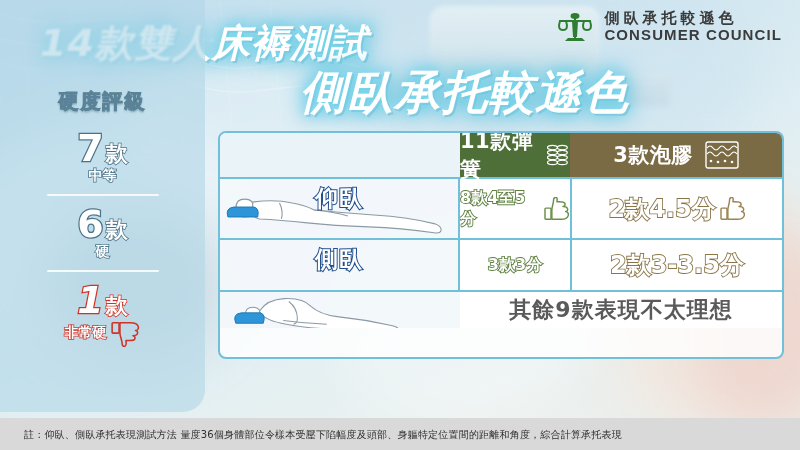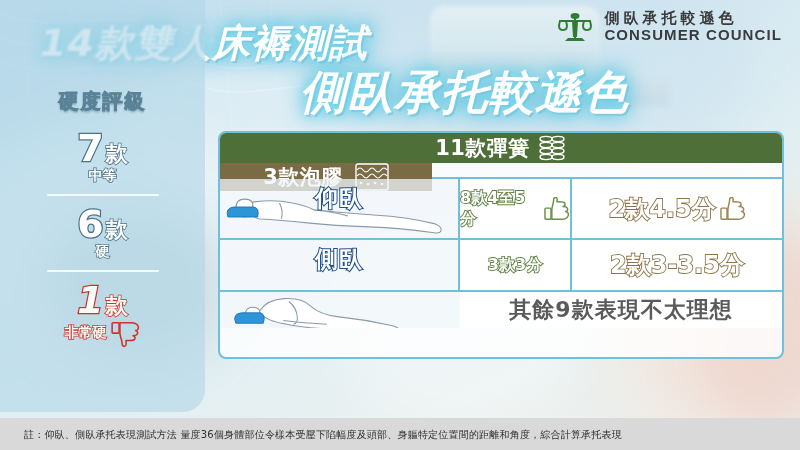--- a/index.html
+++ b/index.html
@@ -104,21 +104,21 @@
   .grade-row-red { display:flex; align-items:center; justify-content:center; gap:4px; }
   .thumb-down-red { width:30px; height:26px; }
 
   
   .table {
     position:absolute; left:218px; top:131px; width:566px; height:228px;
     border:2px solid #6fc0d8; border-radius:8px; overflow:hidden;
     background:rgba(255,255,255,.82);
   }
   .trow { display:flex; }
-  .thead { height:44px;flex-direction:column; }
+  .thead { height:44px; }
   .th-blank { width:240px; background:rgba(232,242,247,.9); }
   .th-green {
     flex:1; background:#4e6f38; display:flex; align-items:center;
     justify-content:center; gap:7px;
   }
   .th-brown {
     width:212px; background:#7a6b45; display:flex; align-items:center;
     justify-content:center; gap:12px;
   }
   .th-label {

